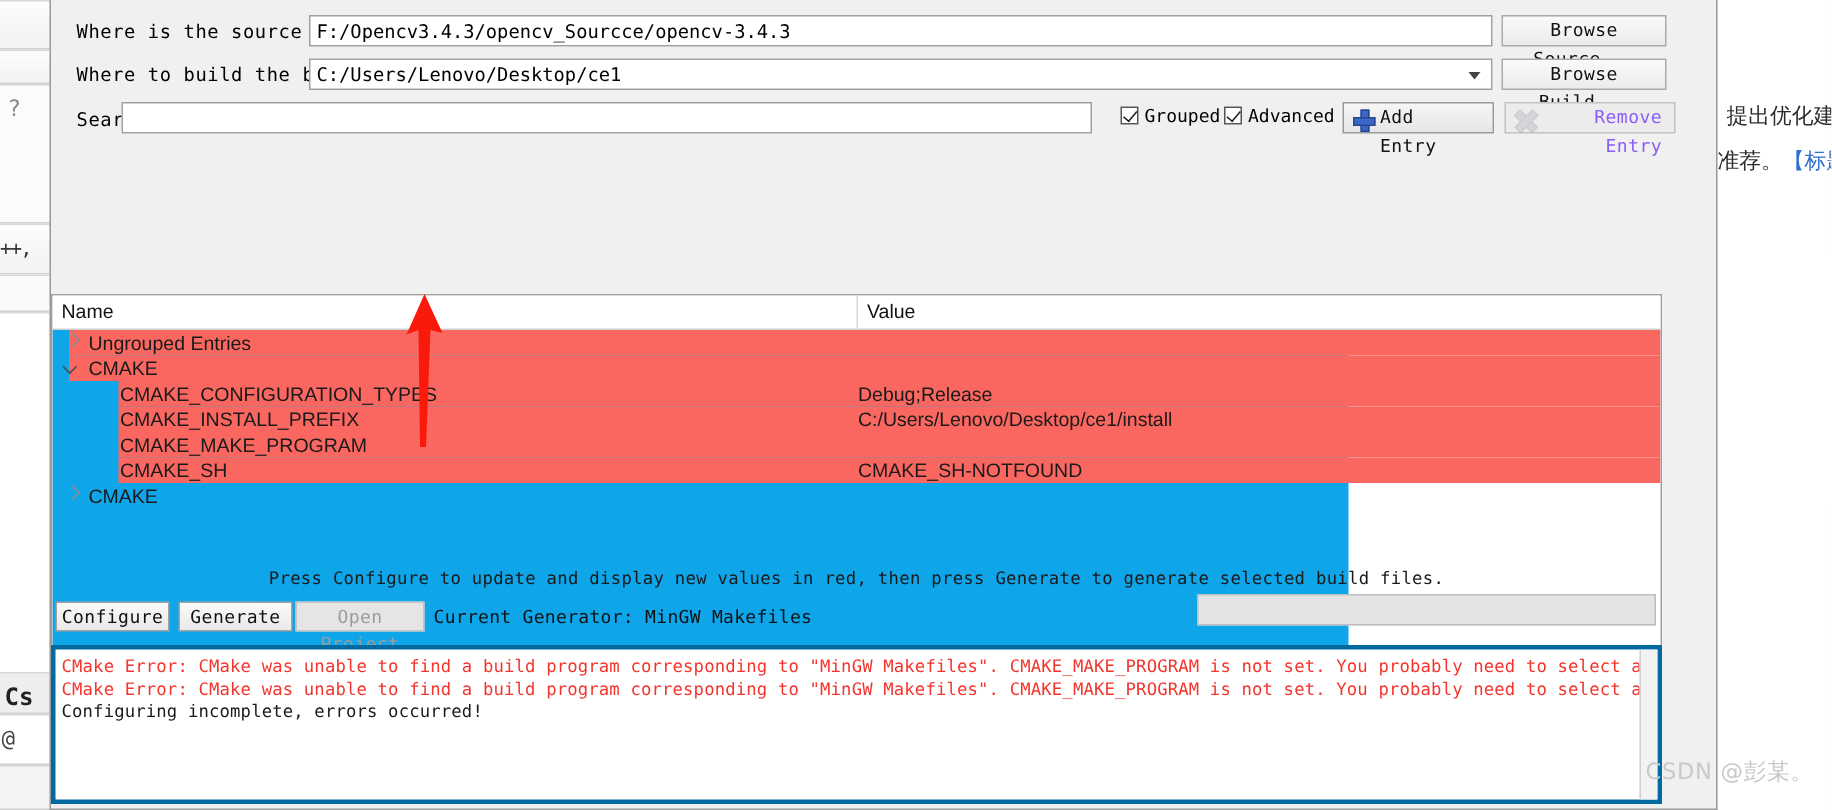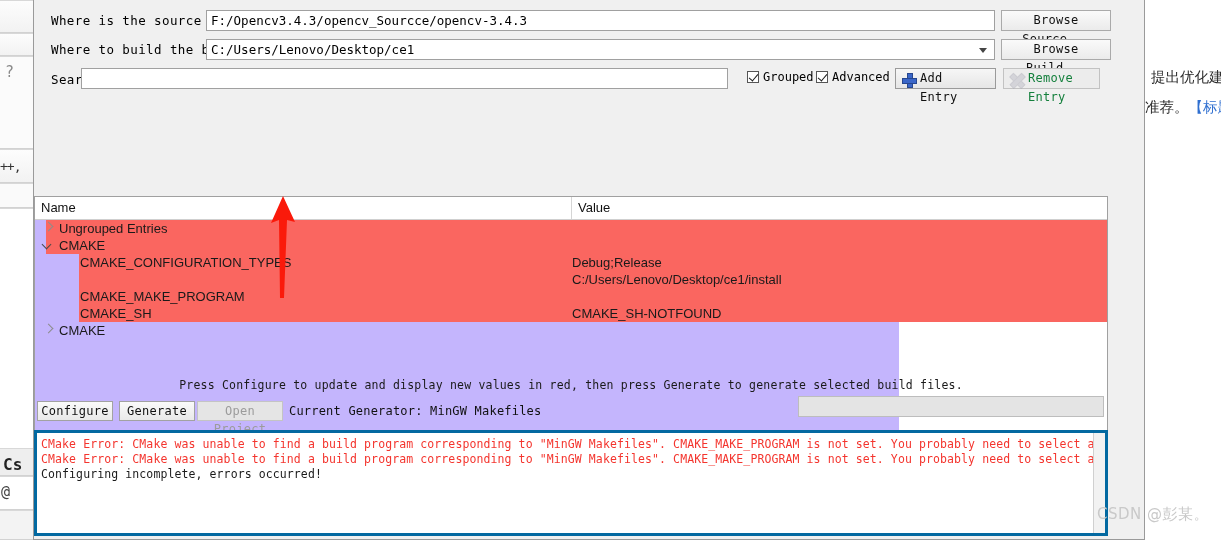--- a/index.html
+++ b/index.html
@@ -176,21 +176,21 @@
     font-size: 12px;
     font-family: "DejaVu Sans Mono", monospace;
     line-height: 19px;
     color: #111;
     padding-left: 24px;
     padding-right: 8px;
     letter-spacing: 0.3px;
     cursor: pointer;
   }
   .entry-btn.add    { left: 861px; width: 101px; }
-  .entry-btn.remove { left: 969px; width: 97px; color: #15803d; background: #ececec; border-color:#c2c2c2; cursor: default;}
+  .entry-btn.remove { left: 969px; width: 114px; color: #8b5cf6; background: #ececec; border-color:#c2c2c2; cursor: default; text-align: right;}
   .plus-icon {
     position: absolute; left: 6px; top: 4px;
     width: 13px; height: 13px;
   }
   .plus-icon::before, .plus-icon::after {
     content: ""; position: absolute; background: #3a66c8;
     border: 0.5px solid #27478f;
   }
   .plus-icon::before { left: 4.5px; top: 0px; width: 4px; height: 13px; }
   .plus-icon::after  { left: 0px; top: 4.5px; width: 13px; height: 4px; }
@@ -233,21 +233,21 @@
     font-size: 13px;
     color: #111;
     padding-left: 6px;
   }
   .th.name  { left: 0px;   width: 537px; border-right: 1px solid #d5d5d5; }
   .th.value { left: 537px; width: 535px; }
 
   .tbl-body {
     position: absolute; left: 0; top: 23px;
     width: 864px; height: 254px;
-    background: #c4b5fd;
+    background: #0ea5e9;
   }
   .trow {
     position: absolute; left: 0; width: 1072px; height: 17px;
     font-family: "Liberation Sans", sans-serif;
     font-size: 13px;
     color: #1a1a1a;
   }
   .trow .cellname {
     position: absolute; top: 0; height: 17px; line-height: 17px;
     white-space: nowrap;
@@ -463,20 +463,21 @@
               <span class="twisty down" style="left: 8px;"></span>
               <div class="cellname" style="left: 24px;">CMAKE</div>
             </div>
             <div class="trow" style="top: 34px;">
               <div class="hl-bg" style="background: rgb(250, 102, 96); left: 44px; width: 1028px;"></div>
               <div class="cellname" style="left: 45px; text-align: center;">CMAKE_CONFIGURATION_TYPES</div>
               <div class="cellval">Debug;Release</div>
             </div>
             <div class="trow" style="top: 51px;">
               <div class="hl-bg" style="background: rgb(250, 102, 96); left: 44px; width: 1028px;"></div>
+              <div class="cellname" style="left: 45px;">CMAKE_INSTALL_PREFIX</div>
               <div class="cellval">C:/Users/Lenovo/Desktop/ce1/install</div>
             </div>
             <div class="trow" style="top: 68px;">
               <div class="hl-bg" style="background: rgb(250, 102, 96); left: 44px; width: 1028px;"></div>
               <div class="cellname" style="left: 45px;">CMAKE_MAKE_PROGRAM</div>
             </div>
             <div class="trow" style="top: 85px;">
               <div class="hl-bg" style="background: rgb(250, 102, 96); left: 44px; width: 1028px;"></div>
               <div class="cellname" style="left: 45px;">CMAKE_SH</div>
               <div class="cellval">CMAKE_SH-NOTFOUND</div>

